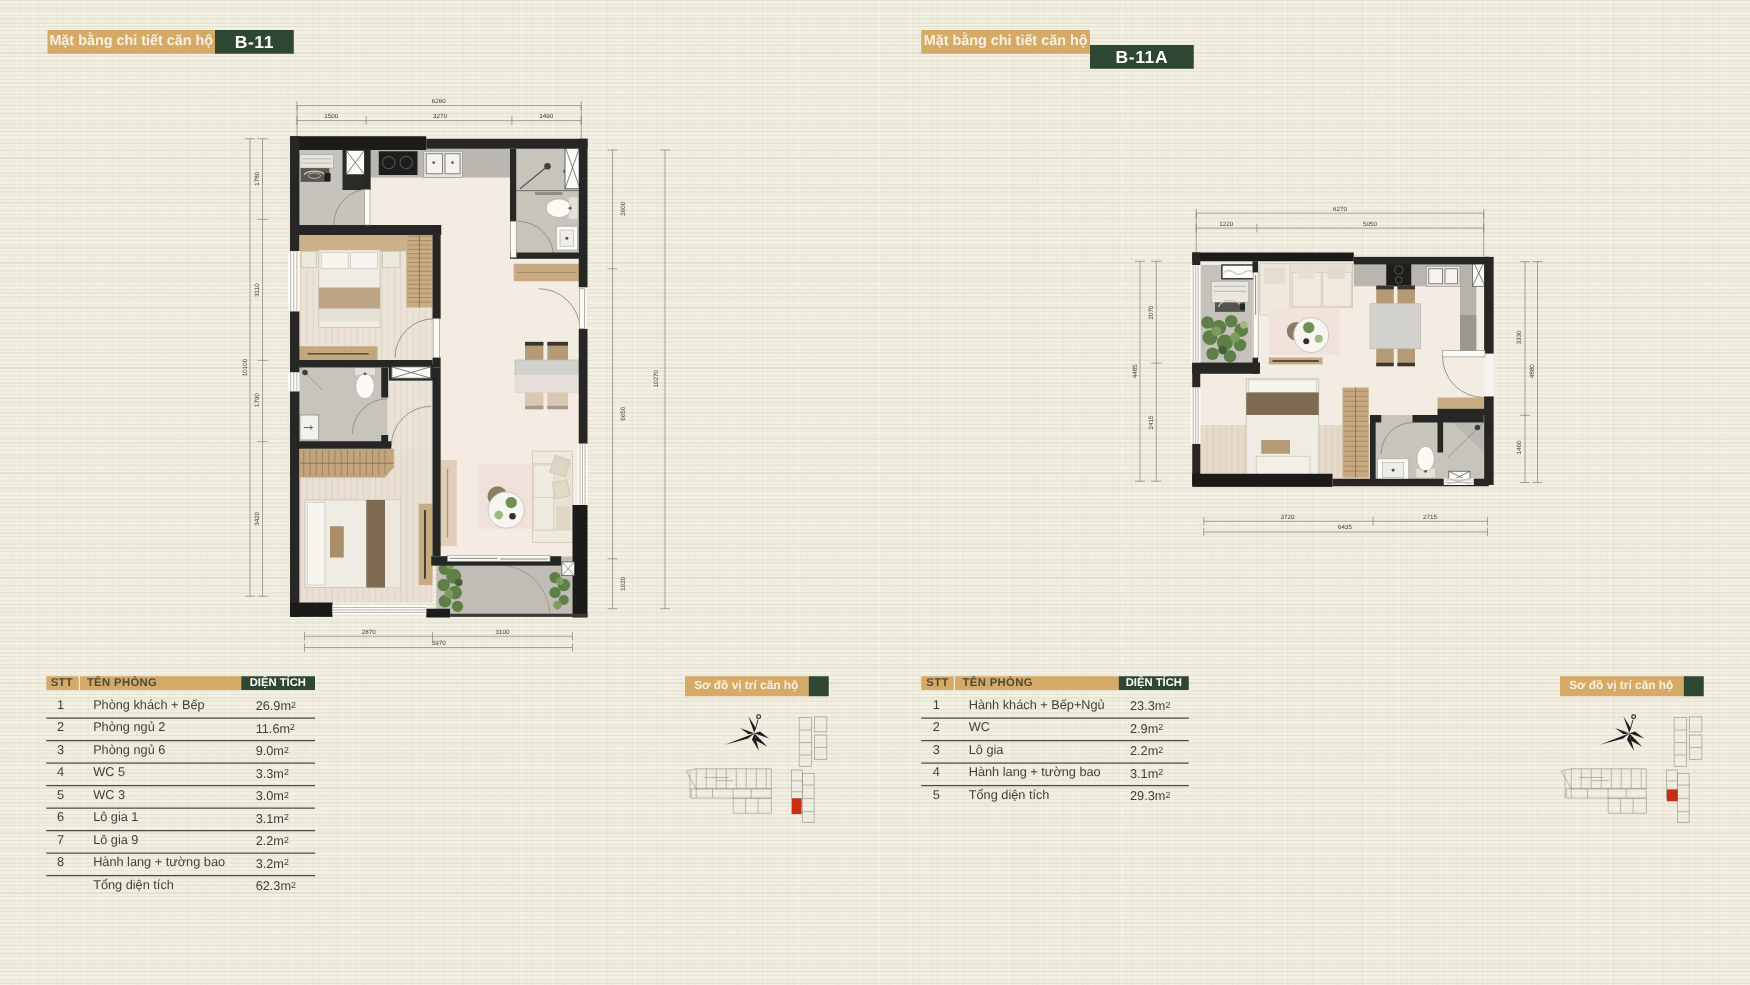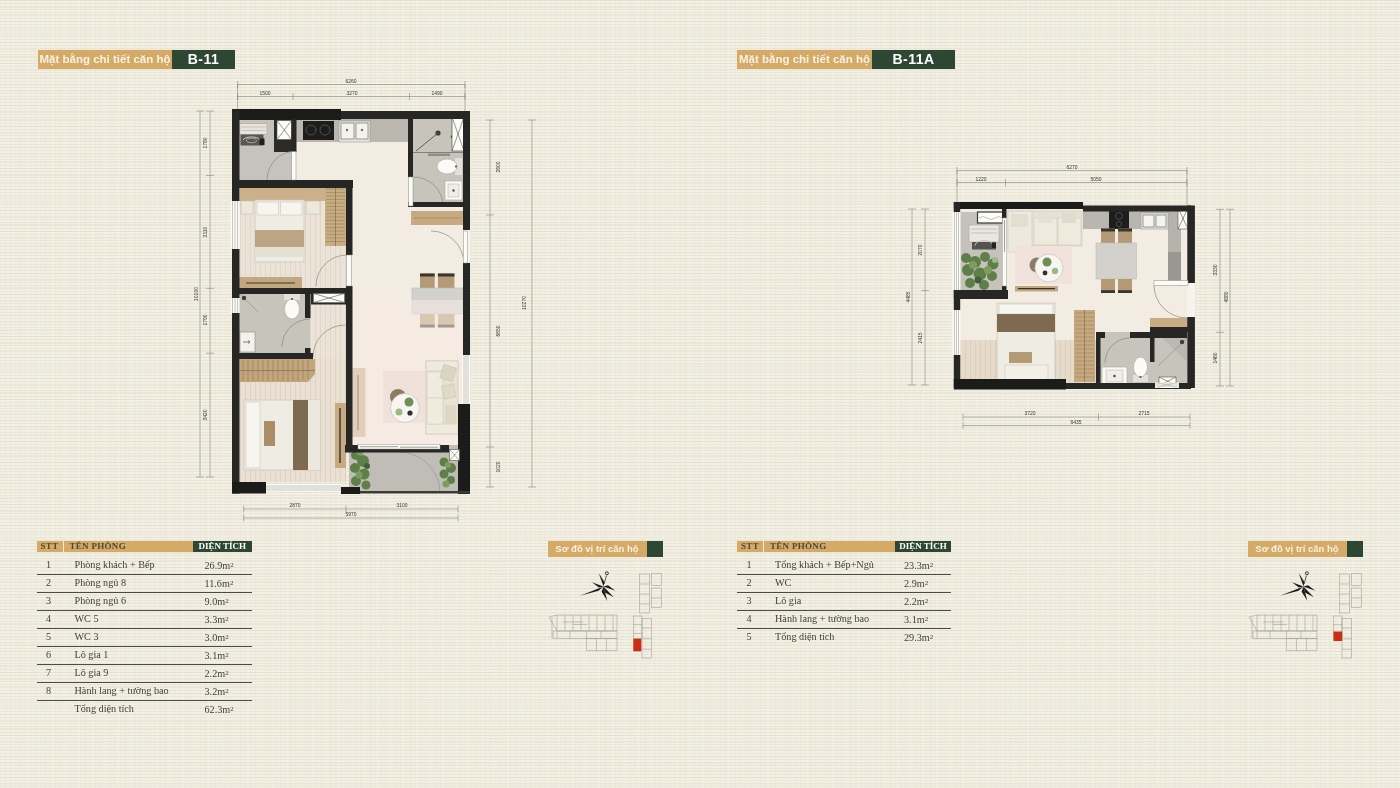--- a/index.html
+++ b/index.html
@@ -6,45 +6,45 @@
   .page{position:relative;width:1400px;height:788px;overflow:hidden;
     font-family:"Liberation Sans",sans-serif;
     background-color:#f2efe3;
     background-image:
       repeating-linear-gradient(180deg, rgba(203,196,172,0.22) 0px, rgba(203,196,172,0.22) 1px, rgba(255,255,255,0.0) 1px, rgba(255,255,255,0.0) 3px),
       repeating-linear-gradient(180deg, rgba(210,204,182,0.18) 0px, rgba(210,204,182,0.18) 1px, rgba(0,0,0,0.0) 1px, rgba(0,0,0,0.0) 7px),
       repeating-linear-gradient(90deg, rgba(222,216,196,0.12) 0px, rgba(222,216,196,0.12) 1px, rgba(0,0,0,0.0) 1px, rgba(0,0,0,0.0) 5px),
       repeating-linear-gradient(90deg, rgba(255,255,255,0.15) 0px, rgba(255,255,255,0.15) 2px, rgba(0,0,0,0.0) 2px, rgba(0,0,0,0.0) 13px);
   }
   .abs{position:absolute;}
-  .hdrbar{position:absolute;top:50px;height:19px;}
+  .hdrbar{position:absolute;top:24px;height:19px;}
   .hdr-tan{background:#d5a966;color:#f7f2e4;font-size:11.5px;white-space:nowrap;font-weight:bold;line-height:19px;text-align:center;}
   .hdr-grn{background:#2e4732;color:#ffffff;font-size:14px;font-weight:bold;line-height:19px;text-align:center;letter-spacing:0.5px;}
-  .tbl{position:absolute;font-size:10.2px;color:#403f38;font-family:Liberation Serif, serif;}
+  .tbl{position:absolute;font-size:10.2px;color:#403f38;}
   .tbl .hd{position:absolute;top:0;height:11px;font-size:9px;font-weight:bold;line-height:11px;}
   .tbl .hd.tan{background:#d5a966;color:#4b4a3a;letter-spacing:0.3px;}
   .tbl .hd.grn{background:#2e4732;color:#fff;text-align:center;}
   .trow{position:absolute;left:0;width:100%;height:18px;line-height:18px;}
   .trow .no{position:absolute;left:0;width:24px;text-align:center;}
   .trow .nm{position:absolute;left:38px;}
   .trow .ar{position:absolute;}
   .trow.ul{border-bottom:0.8px solid #4c4b43;}
   sup{font-size:7px;vertical-align:2px;}
 </style>
 </head>
 <body>
 <div class="page">
 
   <div class="hdrbar hdr-tan" style="left:38px;width:134px;">Mặt bằng chi tiết căn hộ</div>
 
   <div class="hdrbar hdr-grn" style="left:172px;width:63px;">B-11</div>
 
   <div class="hdrbar hdr-tan" style="left:737px;width:135px;">Mặt bằng chi tiết căn hộ</div>
 
-  <div class="hdrbar hdr-grn" style="left:872px;width:83px;">B-11A</div>
+  <div class="hdrbar hdr-grn" style="left:872px;width:83px;margin-top:12px;">B-11A</div>
 
   <svg class="abs" style="left:190px;top:60px;" width="360" height="470" viewBox="190 60 360 470">
 
   <defs>
     <pattern id="wd1" width="5" height="10" patternUnits="userSpaceOnUse">
       <rect width="5" height="10" fill="#ebe3d7"></rect>
       <path d="M0.5,0 V10" stroke="#e2d8c9" stroke-width="1"></path>
     </pattern>
     <pattern id="wd2" width="5" height="10" patternUnits="userSpaceOnUse">
       <rect width="5" height="10" fill="#e9e0d3"></rect>
@@ -622,21 +622,21 @@
     <div class="hd tan" style="left:0;width:26px;text-align:center;">STT</div>
     <div class="hd tan" style="left:27px;width:129px;"><span style="margin-left:6px;">TÊN PHÒNG</span></div>
     <div class="hd grn" style="left:156px;width:59.5px;">DIỆN TÍCH</div>
     <div class="trow ul" style="top:14.5px;">
         <span class="no">1</span>
         <span class="nm">Phòng khách + Bếp</span>
         <span class="ar" style="left:168px;">26.9m<sup>2</sup></span>
       </div>
     <div class="trow ul" style="top:32.5px;">
         <span class="no">2</span>
-        <span class="nm">Phòng ngủ 8</span>
+        <span class="nm">Phòng ngủ 2</span>
         <span class="ar" style="left:168px;">11.6m<sup>2</sup></span>
       </div>
     <div class="trow ul" style="top:50.5px;">
         <span class="no">3</span>
         <span class="nm">Phòng ngủ 6</span>
         <span class="ar" style="left:168px;">9.0m<sup>2</sup></span>
       </div>
     <div class="trow ul" style="top:68.5px;">
         <span class="no">4</span>
         <span class="nm">WC 5</span>
@@ -668,21 +668,21 @@
         <span class="ar" style="left:168px;">62.3m<sup>2</sup></span>
       </div>
   </div>
 
   <div class="tbl" style="left:737px;top:541px;width:214px;height:120px;">
     <div class="hd tan" style="left:0;width:26px;text-align:center;">STT</div>
     <div class="hd tan" style="left:27px;width:131px;"><span style="margin-left:6px;">TÊN PHÒNG</span></div>
     <div class="hd grn" style="left:158px;width:56px;">DIỆN TÍCH</div>
     <div class="trow ul" style="top:14.5px;">
         <span class="no">1</span>
-        <span class="nm">Tổng khách + Bếp+Ngủ</span>
+        <span class="nm">Hành khách + Bếp+Ngủ</span>
         <span class="ar" style="left:167px;">23.3m<sup>2</sup></span>
       </div>
     <div class="trow ul" style="top:32.5px;">
         <span class="no">2</span>
         <span class="nm">WC</span>
         <span class="ar" style="left:167px;">2.9m<sup>2</sup></span>
       </div>
     <div class="trow ul" style="top:50.5px;">
         <span class="no">3</span>
         <span class="nm">Lô gia</span>

